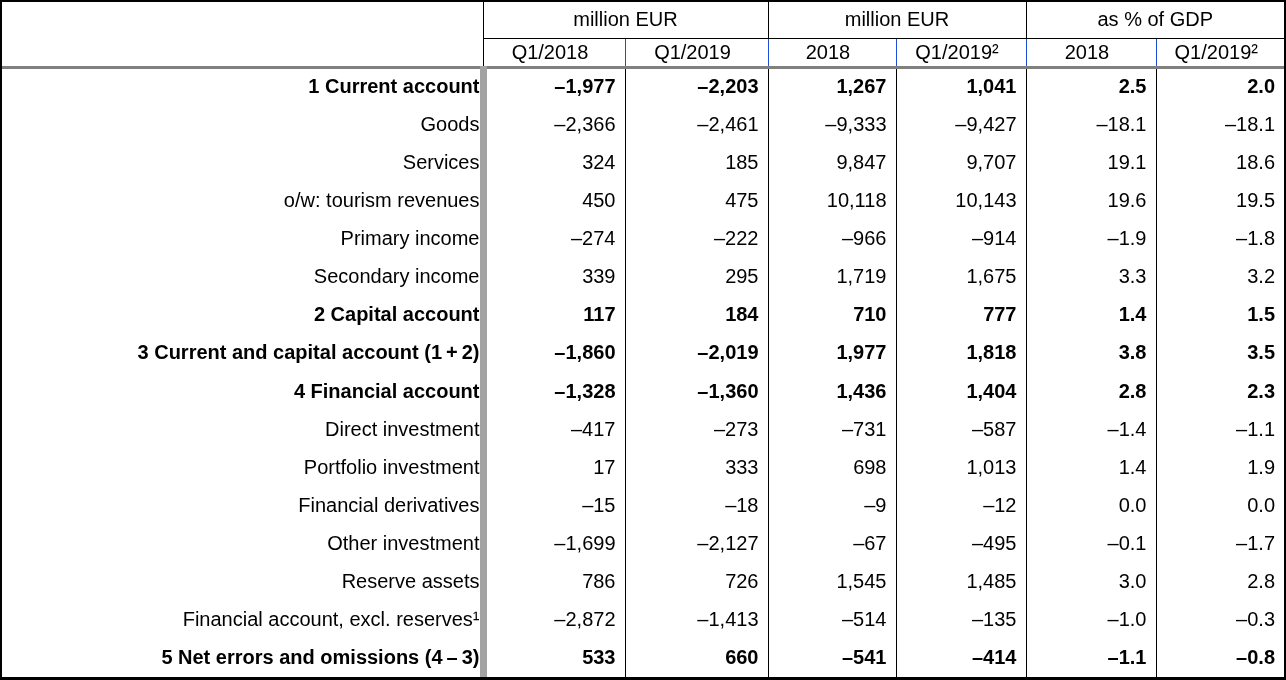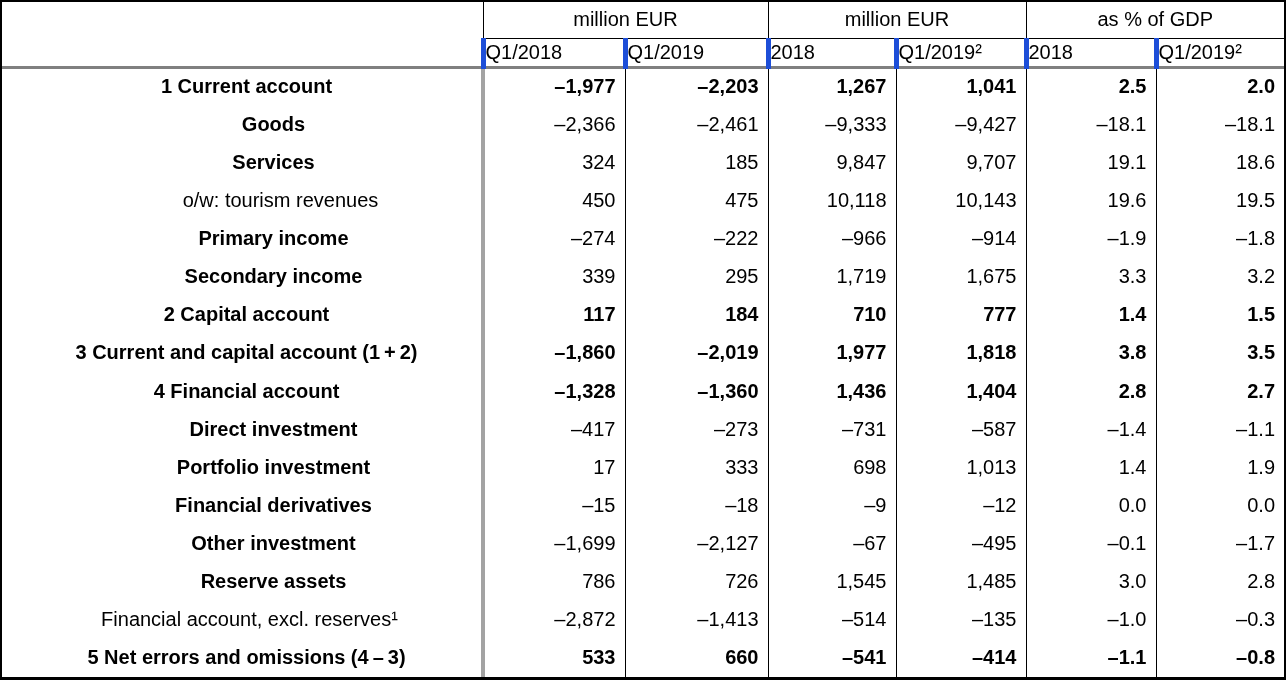--- a/index.html
+++ b/index.html
@@ -39,32 +39,32 @@
   th.corner {
     border-right: 1px solid #000000;
     border-bottom: 3px solid #808080;
   }
   th.group {
     border-left: 1px solid #000000;
     border-bottom: 1px solid #000000;
     text-align: center;
   }
   th.colh {
-    border-left: 5px solid #1d4ed8;
+    border-left: 1px solid #1d4ed8;
     border-bottom: 3px solid #808080;
-    text-align: left;
+    text-align: center;
     padding-right: 8px;
   }
   td.label {
-    text-align: center;
-    border-right: 4px solid #a3a3a3;
+    text-align: right;
+    border-right: 7px solid #a3a3a3;
   }
   td.label.lvl0 { padding-left: 10px; }
   td.label.lvl1 { padding-left: 16px; }
-  td.label.lvl2 { padding-left: 64px; font-weight: bold; }
+  td.label.lvl2 { padding-left: 64px; }
   td.label.lvl3 { padding-left: 78px; margin-left: 28px; }
   td.val {
     border-left: 1px solid #000000;
     text-align: right;
     padding-right: 9px;
   }
   .bold { font-weight: bold; }
 </style>
 </head>
 <body>
@@ -169,21 +169,21 @@
           <td class="val bold">3.8</td>
           <td class="val bold">3.5</td>
         </tr>
         <tr>
           <td class="label lvl0 bold">4 Financial account</td>
           <td class="val bold">–1,328</td>
           <td class="val bold">–1,360</td>
           <td class="val bold">1,436</td>
           <td class="val bold">1,404</td>
           <td class="val bold">2.8</td>
-          <td class="val bold">2.7</td>
+          <td class="val bold">2.3</td>
         </tr>
         <tr>
           <td class="label lvl2">Direct investment</td>
           <td class="val">–417</td>
           <td class="val">–273</td>
           <td class="val">–731</td>
           <td class="val">–587</td>
           <td class="val">–1.4</td>
           <td class="val">–1.1</td>
         </tr>

